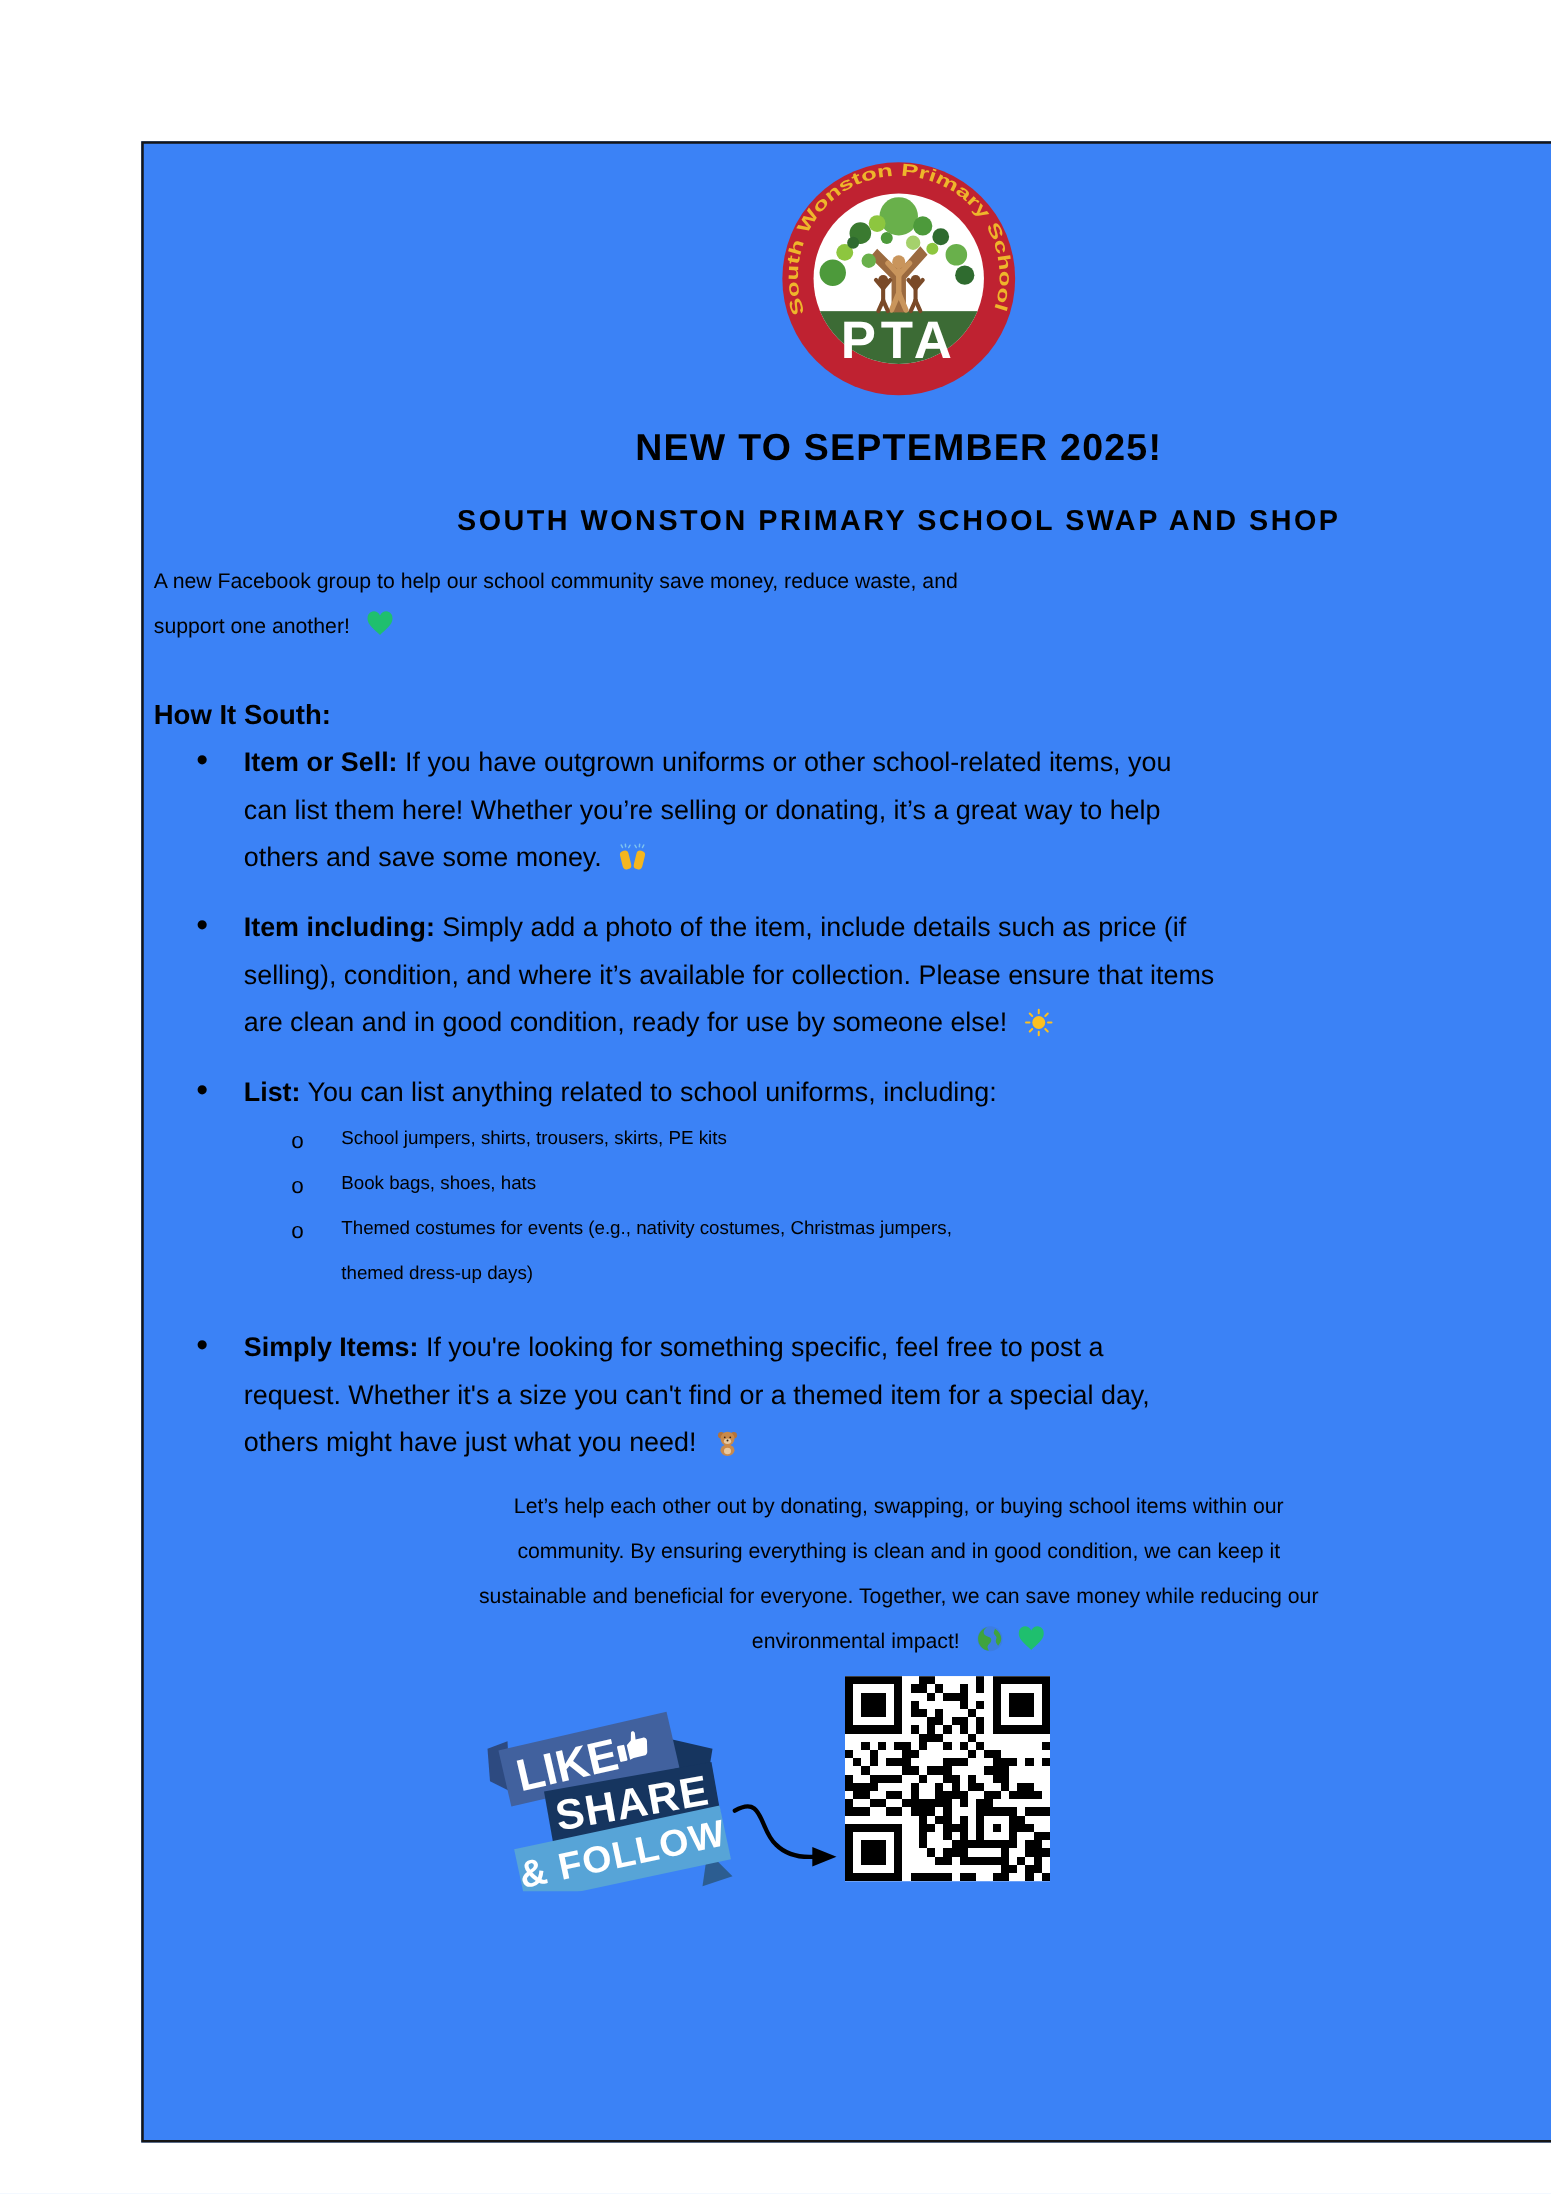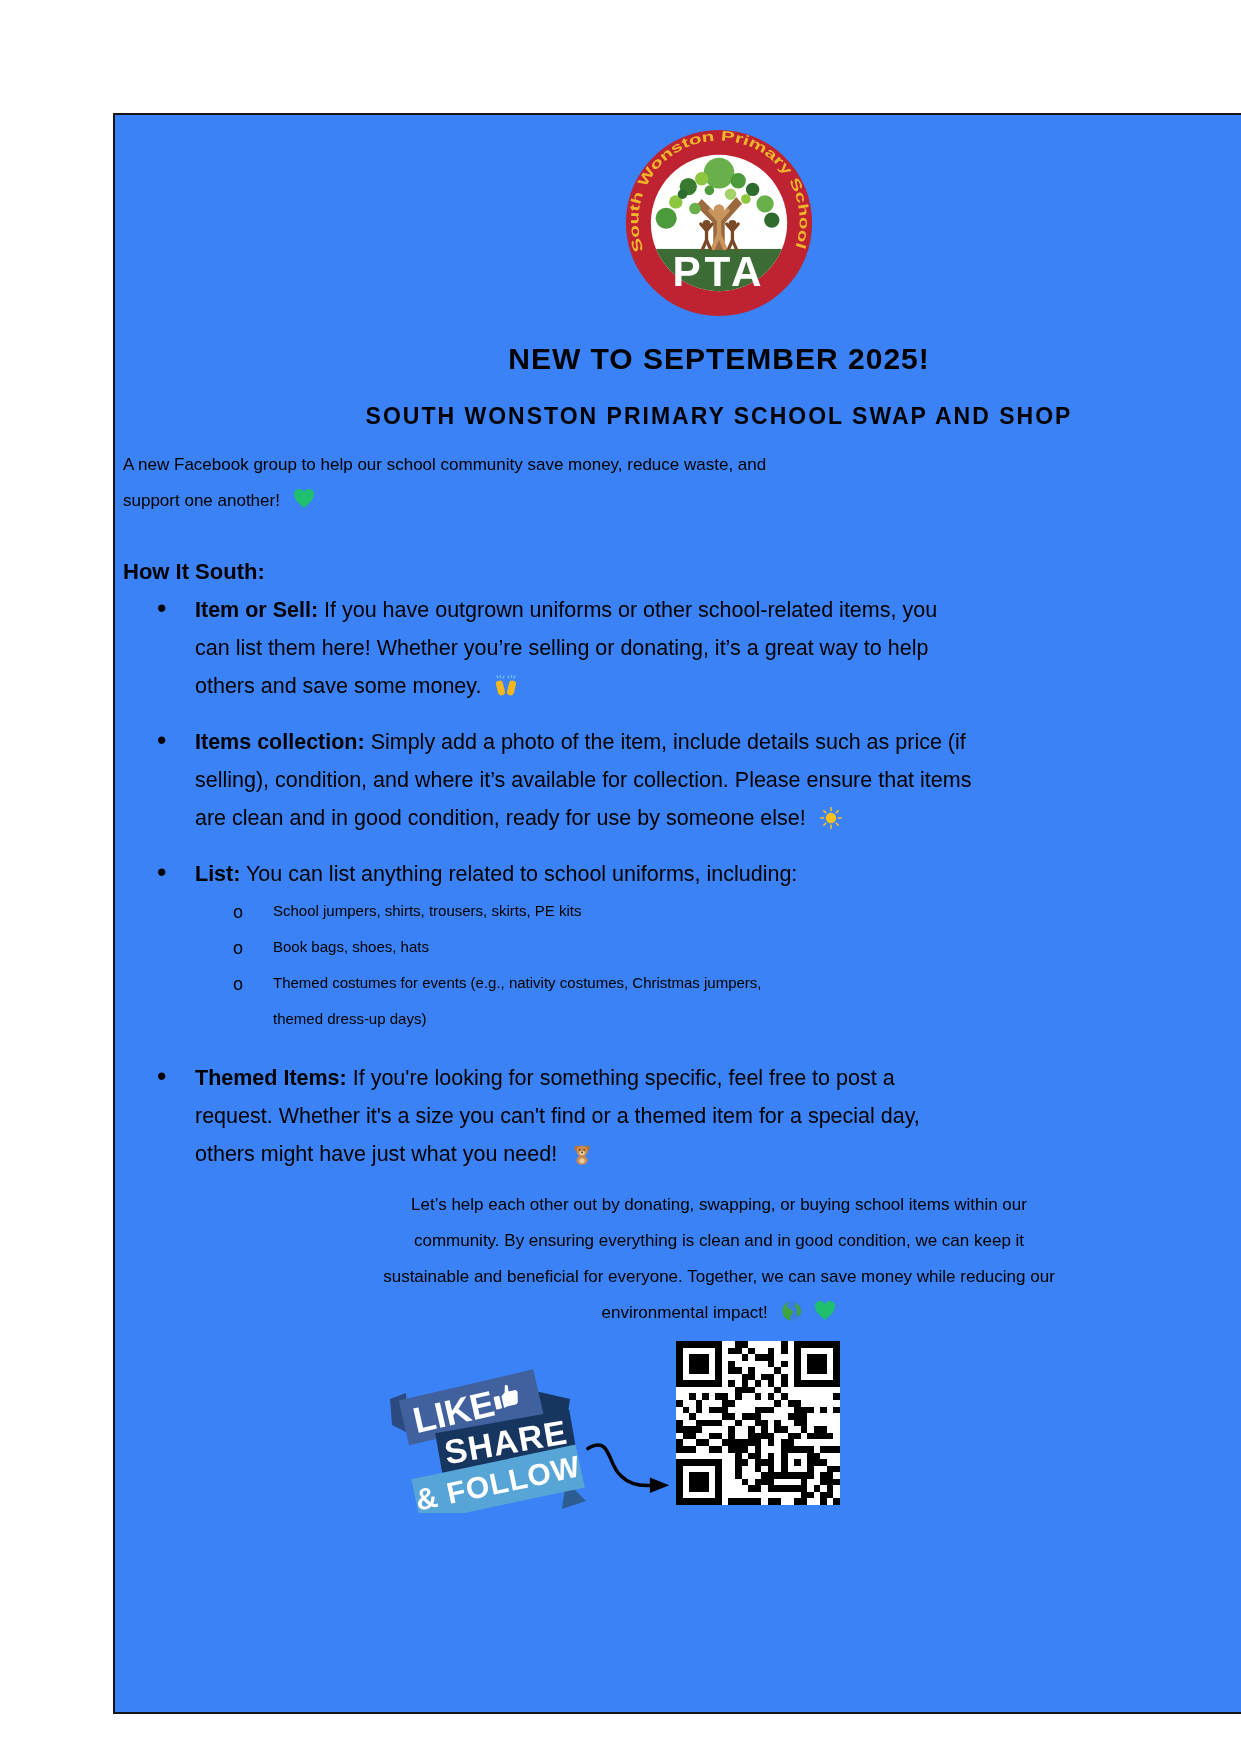--- a/index.html
+++ b/index.html
@@ -130,42 +130,42 @@
             <path d="M9,4 L10,2.2"></path>
             <path d="M15,4 L14,2.2"></path>
             <path d="M17.5,3.4 L17.7,1.4"></path>
             <path d="M20,4 L21,2"></path>
           </g>
           <g fill="#f5b61e">
             <rect x="3" y="6.5" width="7" height="15" rx="3.2" transform="rotate(-14 6.5 14)"></rect>
             <rect x="14" y="6.5" width="7" height="15" rx="3.2" transform="rotate(14 17.5 14)"></rect>
           </g>
         </svg></li>
-    <li class="pre"><b class="blabel">Items collection:</b><span> Simply add a photo of the item, include details such as price (if
+    <li class="pre"><b class="blabel">Item including:</b><span> Simply add a photo of the item, include details such as price (if
 selling), condition, and where it’s available for collection. Please ensure that items
 are clean and in good condition, ready for use by someone else! </span><svg class="emoji" viewBox="0 0 24 24">
           <g fill="#fcc021">
             <circle cx="12" cy="12" r="5.2"></circle>
             <g>
               <rect x="11.2" y="1" width="1.6" height="4.4" rx="0.8"></rect>
               <rect x="11.2" y="18.6" width="1.6" height="4.4" rx="0.8"></rect>
               <rect x="1" y="11.2" width="4.4" height="1.6" rx="0.8"></rect>
               <rect x="18.6" y="11.2" width="4.4" height="1.6" rx="0.8"></rect>
               <g transform="rotate(45 12 12)">
                 <rect x="11.2" y="1" width="1.6" height="4.4" rx="0.8"></rect>
                 <rect x="11.2" y="18.6" width="1.6" height="4.4" rx="0.8"></rect>
                 <rect x="1" y="11.2" width="4.4" height="1.6" rx="0.8"></rect>
                 <rect x="18.6" y="11.2" width="4.4" height="1.6" rx="0.8"></rect>
               </g>
             </g>
           </g>
         </svg></li>
     <li class="pre"><b class="blabel">List:</b><span> You can list anything related to school uniforms, including:</span><ul class="sub"><li class="pre">School jumpers, shirts, trousers, skirts, PE kits</li><li class="pre">Book bags, shoes, hats</li><li class="pre">Themed costumes for events (e.g., nativity costumes, Christmas jumpers,
 themed dress-up days)</li></ul></li>
-    <li class="pre wanted"><b class="blabel">Themed Items:</b><span> If you're looking for something specific, feel free to post a
+    <li class="pre wanted"><b class="blabel">Simply Items:</b><span> If you're looking for something specific, feel free to post a
 request. Whether it's a size you can't find or a themed item for a special day,
 others might have just what you need! </span><svg class="emoji" viewBox="0 0 24 24">
           <g>
             <circle cx="7" cy="6.2" r="2.6" fill="#b5733a"></circle>
             <circle cx="17" cy="6.2" r="2.6" fill="#b5733a"></circle>
             <circle cx="12" cy="9" r="5.6" fill="#c98a4b"></circle>
             <ellipse cx="12" cy="11" rx="2.9" ry="2.2" fill="#e8c9a0"></ellipse>
             <circle cx="9.8" cy="7.8" r="0.7" fill="#3a2414"></circle>
             <circle cx="14.2" cy="7.8" r="0.7" fill="#3a2414"></circle>
             <circle cx="12" cy="10.4" r="0.8" fill="#3a2414"></circle>

